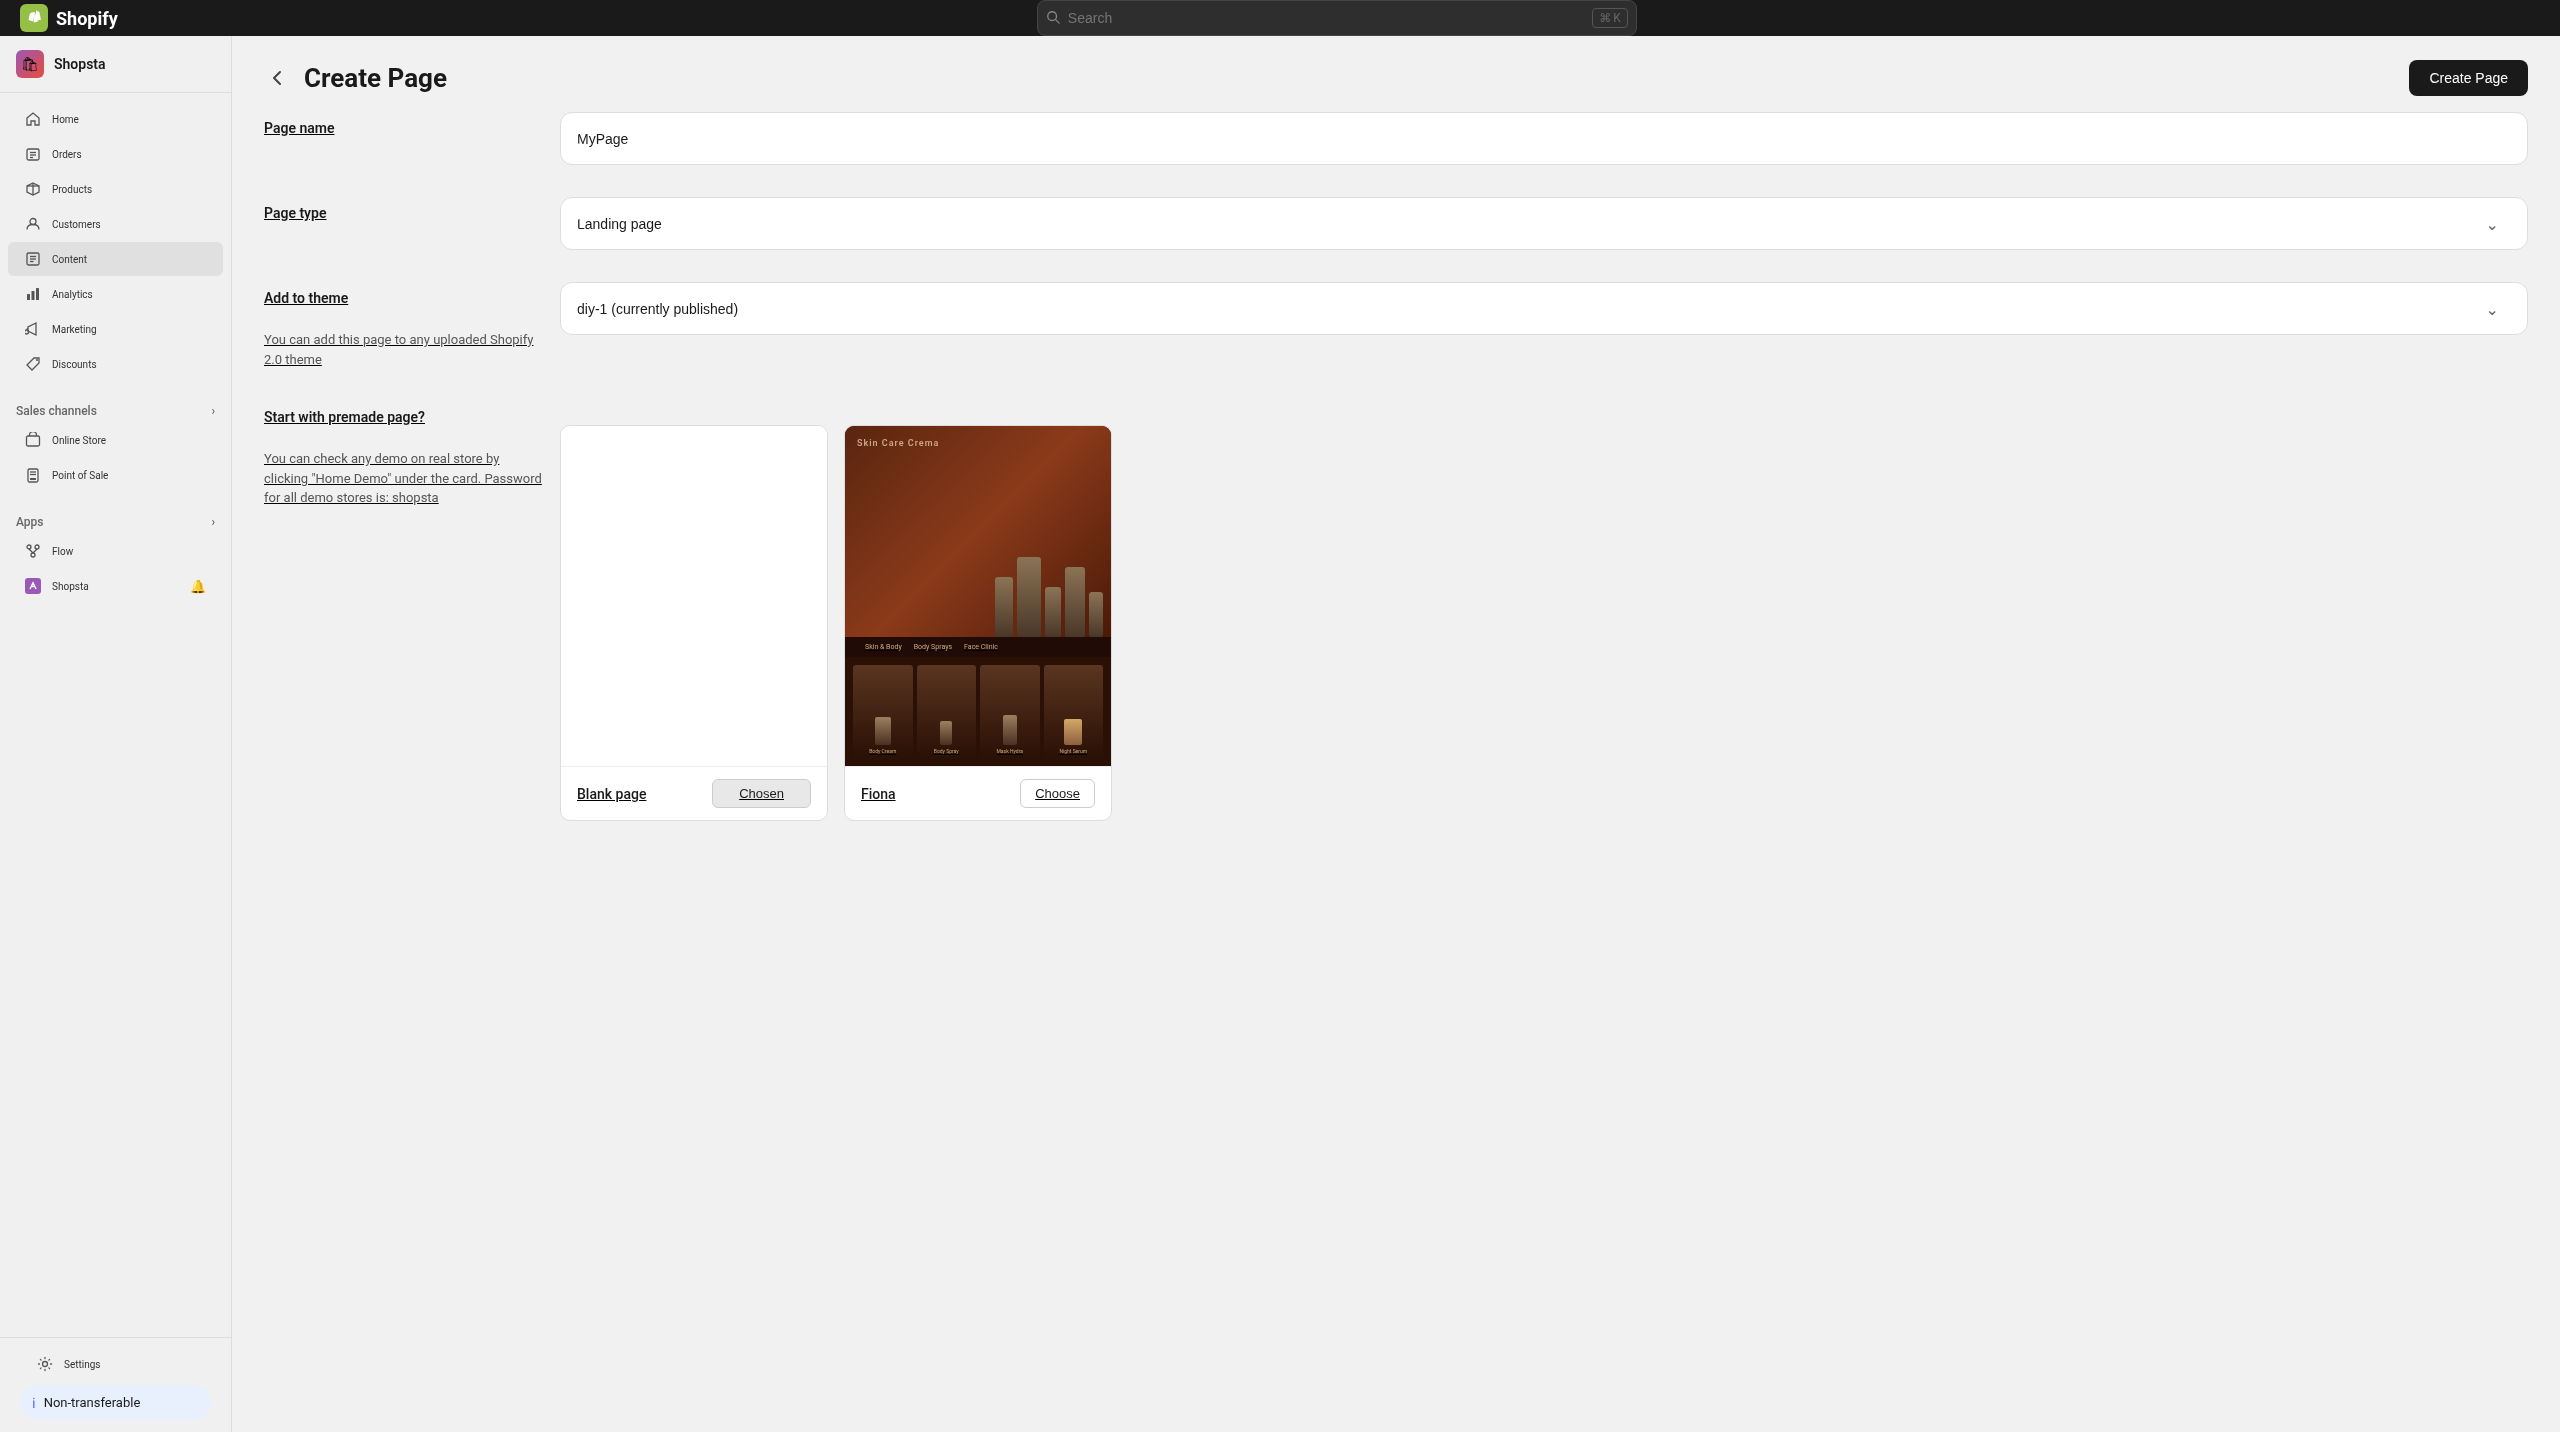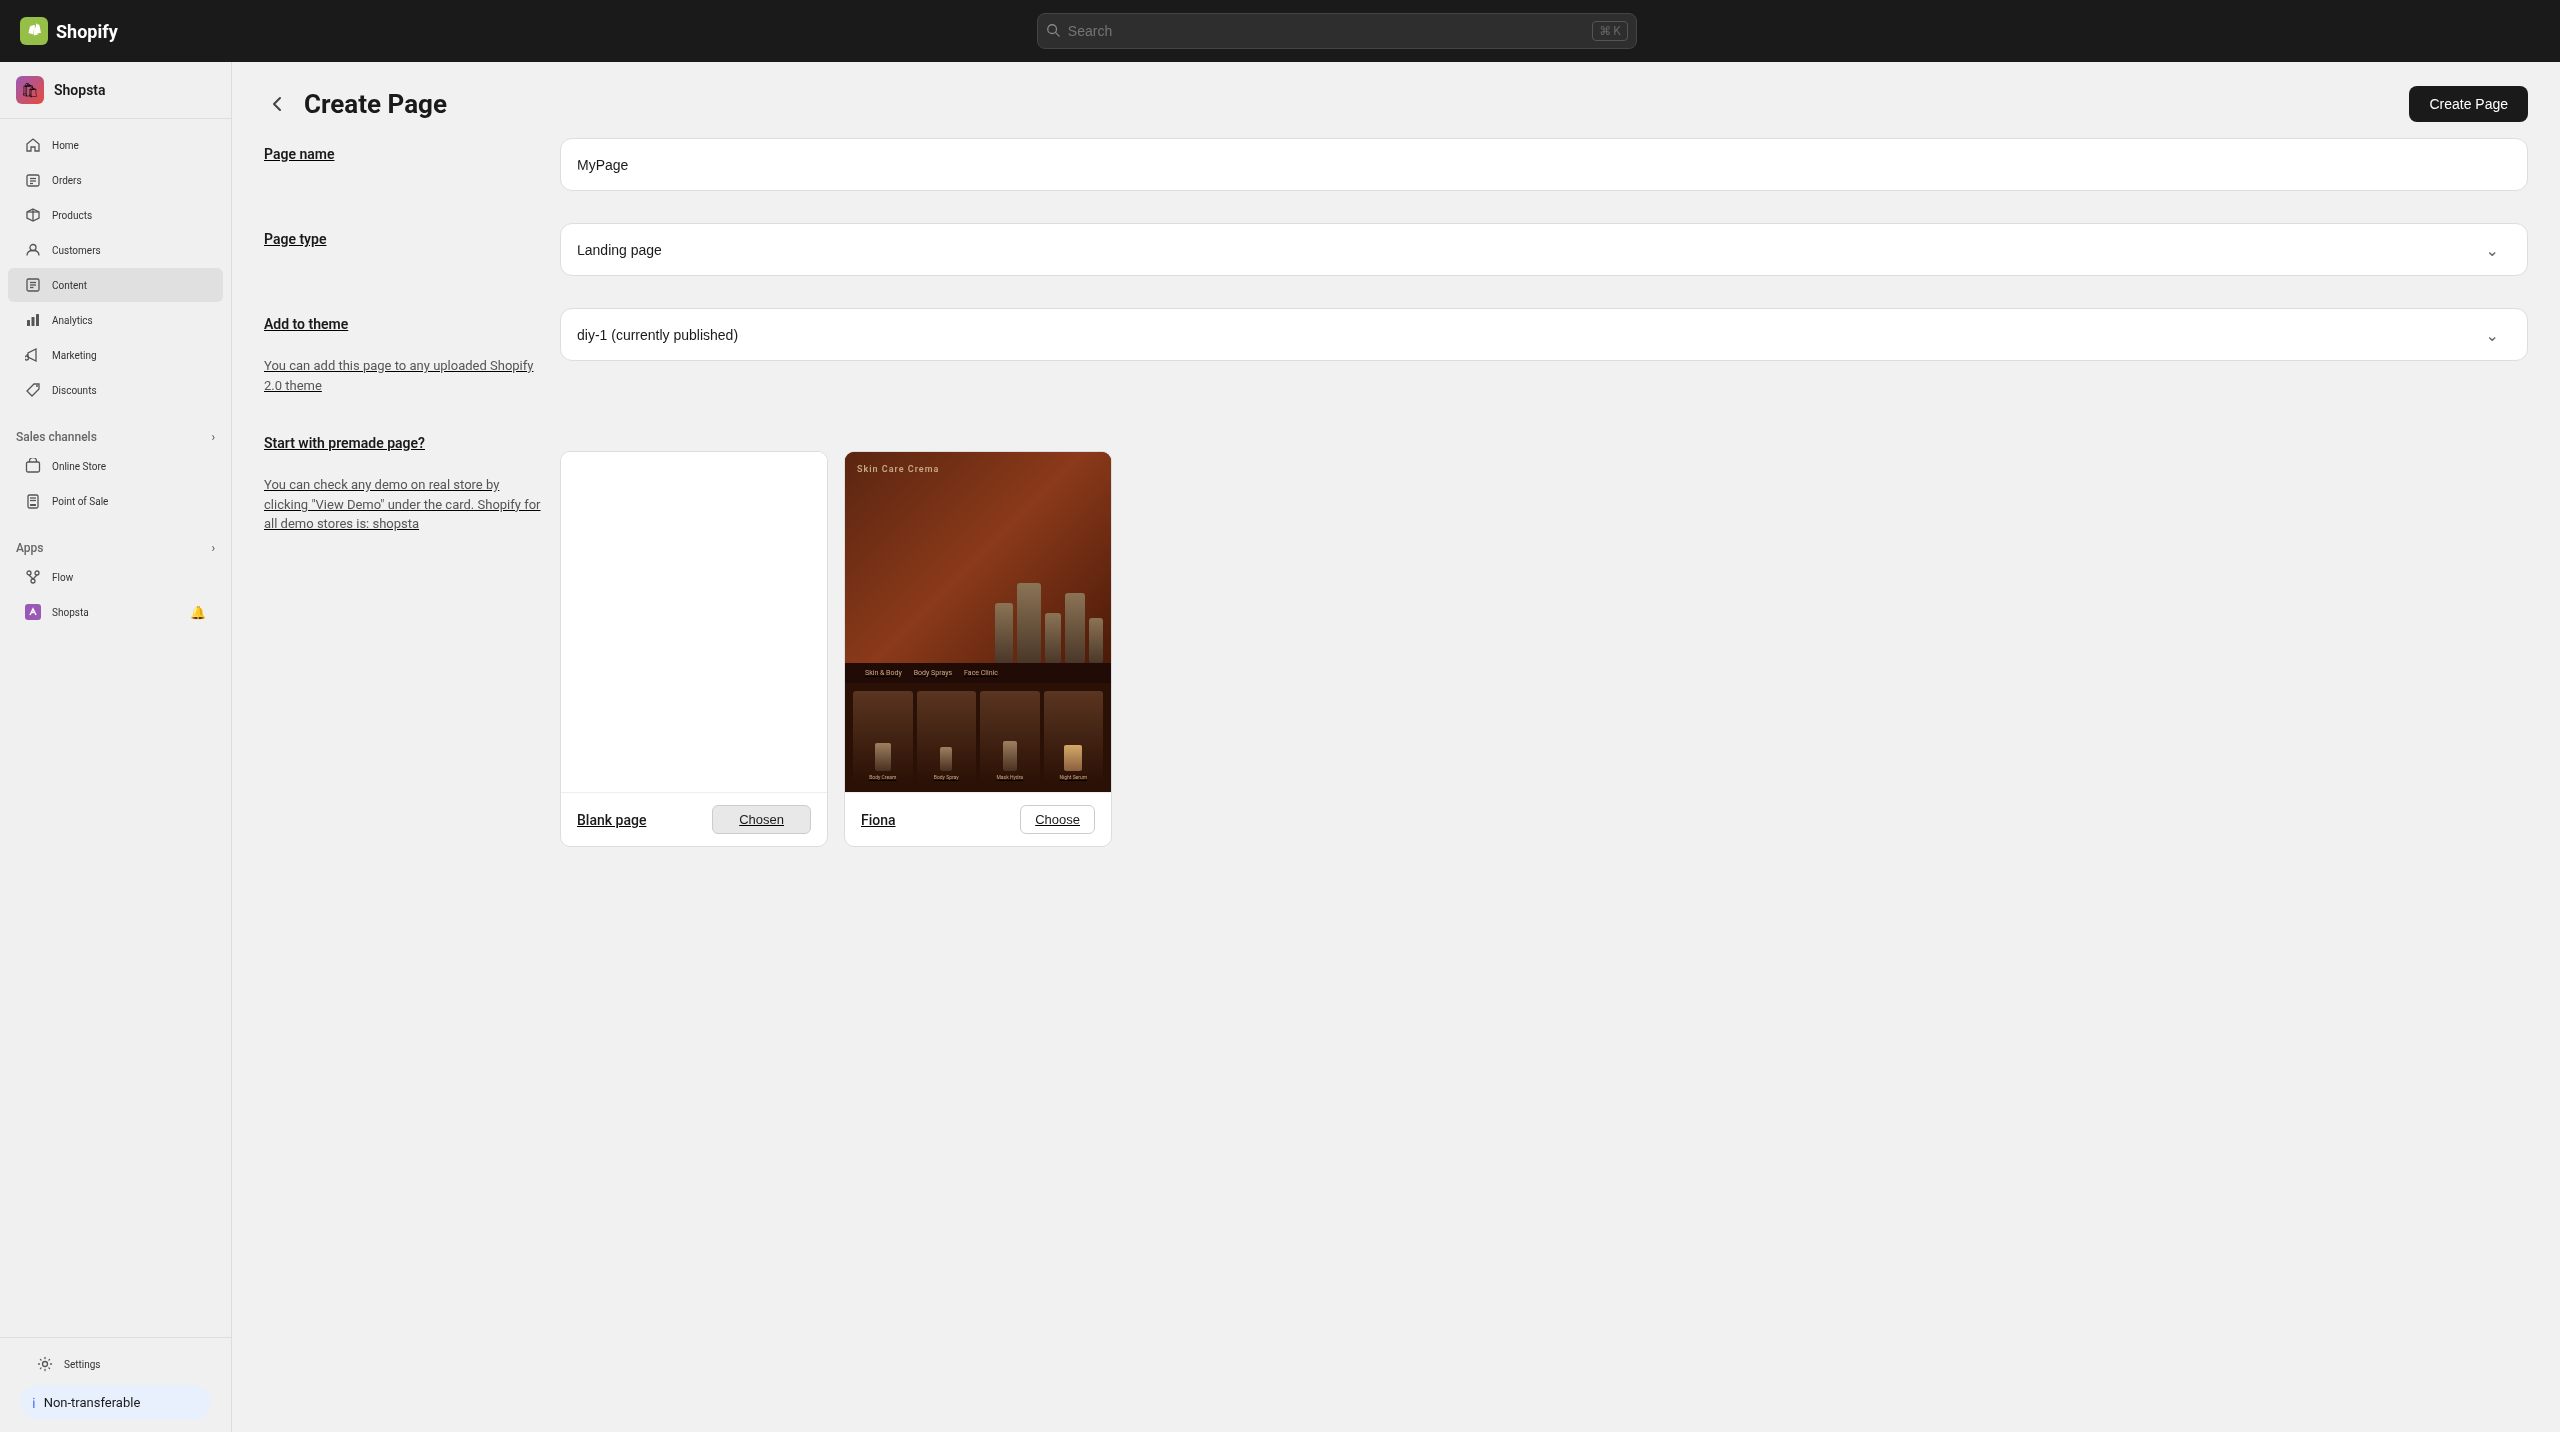--- a/index.html
+++ b/index.html
@@ -1,21 +1,21 @@
 <!DOCTYPE html>
 <html><head>
   <meta charset="utf-8">
   <style>
     * { box-sizing: border-box; margin: 0; padding: 0; }
     body { font-family: -apple-system, BlinkMacSystemFont, 'Segoe UI', Roboto, sans-serif; background: #f1f1f1; display: flex; flex-direction: column; height: 100vh; overflow: hidden; }
 
     
     .topbar {
       background: #1a1a1a;
-      height: 62px;
+      height: 36px;
       display: flex;
       align-items: center;
       padding: 0 20px;
       flex-shrink: 0;
       gap: 16px;
     }
     .topbar-logo {
       display: flex;
       align-items: center;
       gap: 8px;
@@ -657,21 +657,21 @@
               </select>
               <span class="select-chevron">⌄</span>
             </div>
           </div>
         </div>
       </div>
 
       <div class="form-row">
         <div class="form-label-col">
           <div class="form-label">Start with premade page?</div>
-          <div class="form-desc">You can check any demo on real store by clicking "View Demo" under the card. Shopify for all demo stores is: shopsta</div>
+          <div class="form-desc">You can check any demo on real store by clicking "Home Demo" under the card. Password for all demo stores is: shopsta</div>
         </div>
         <div class="form-control-col">
           <div class="templates-grid">
 
             <div class="template-card">
               <div class="template-preview">
                 <div class="template-preview-blank"></div>
               </div>
               <div class="template-footer">
                 <span class="template-name">Blank page</span>

